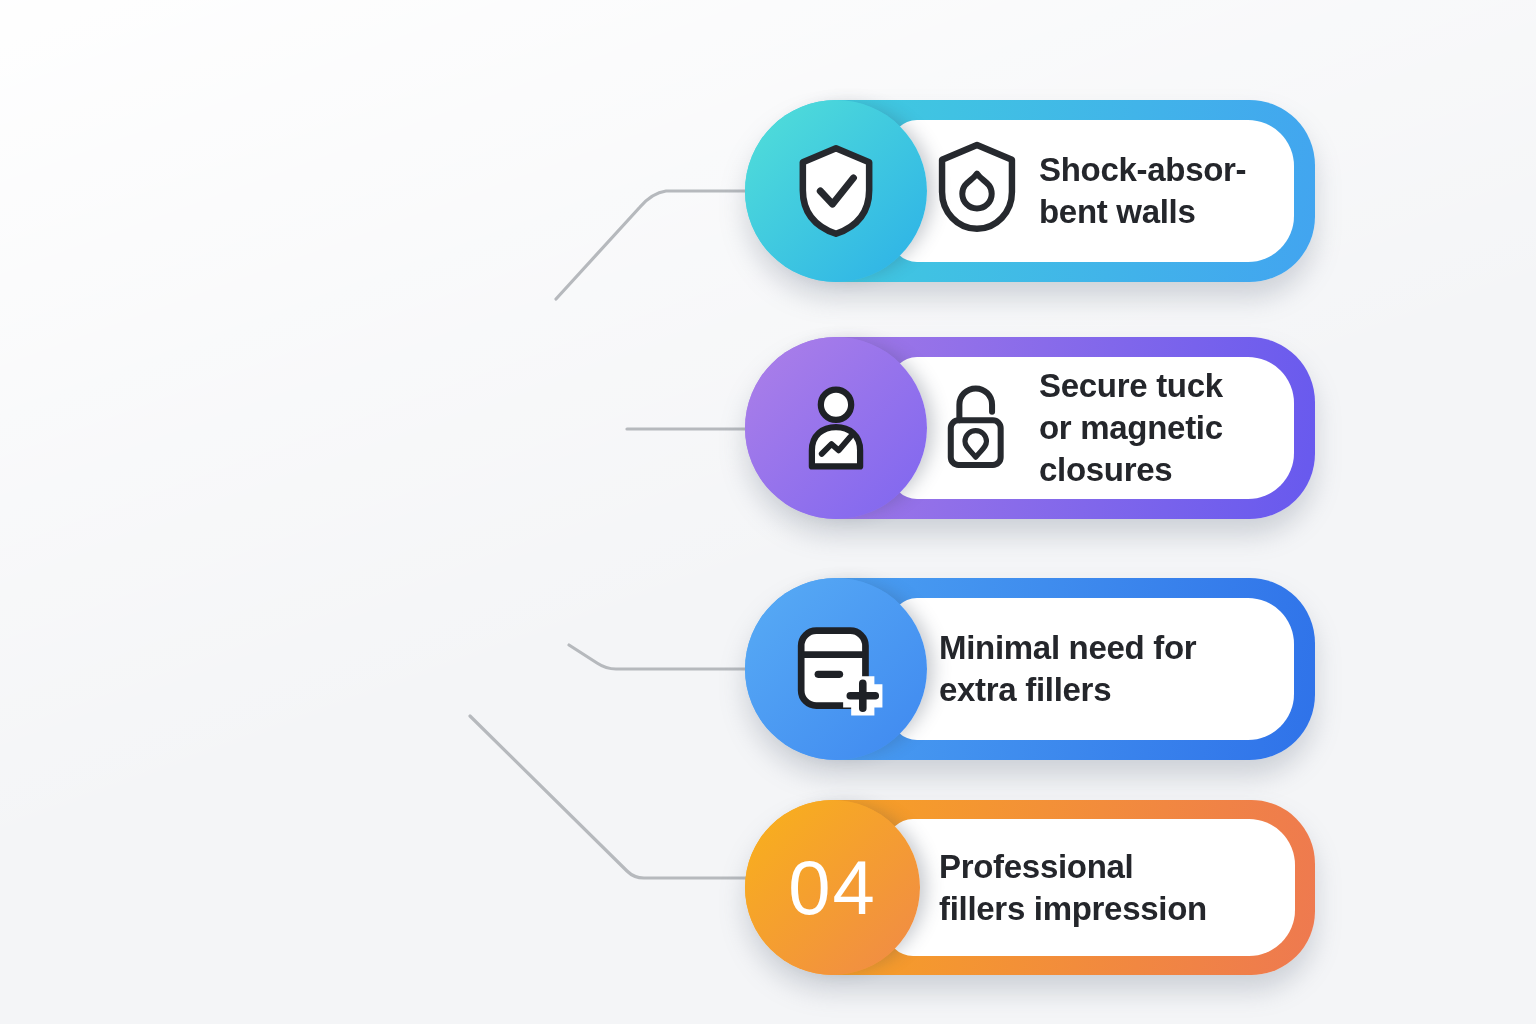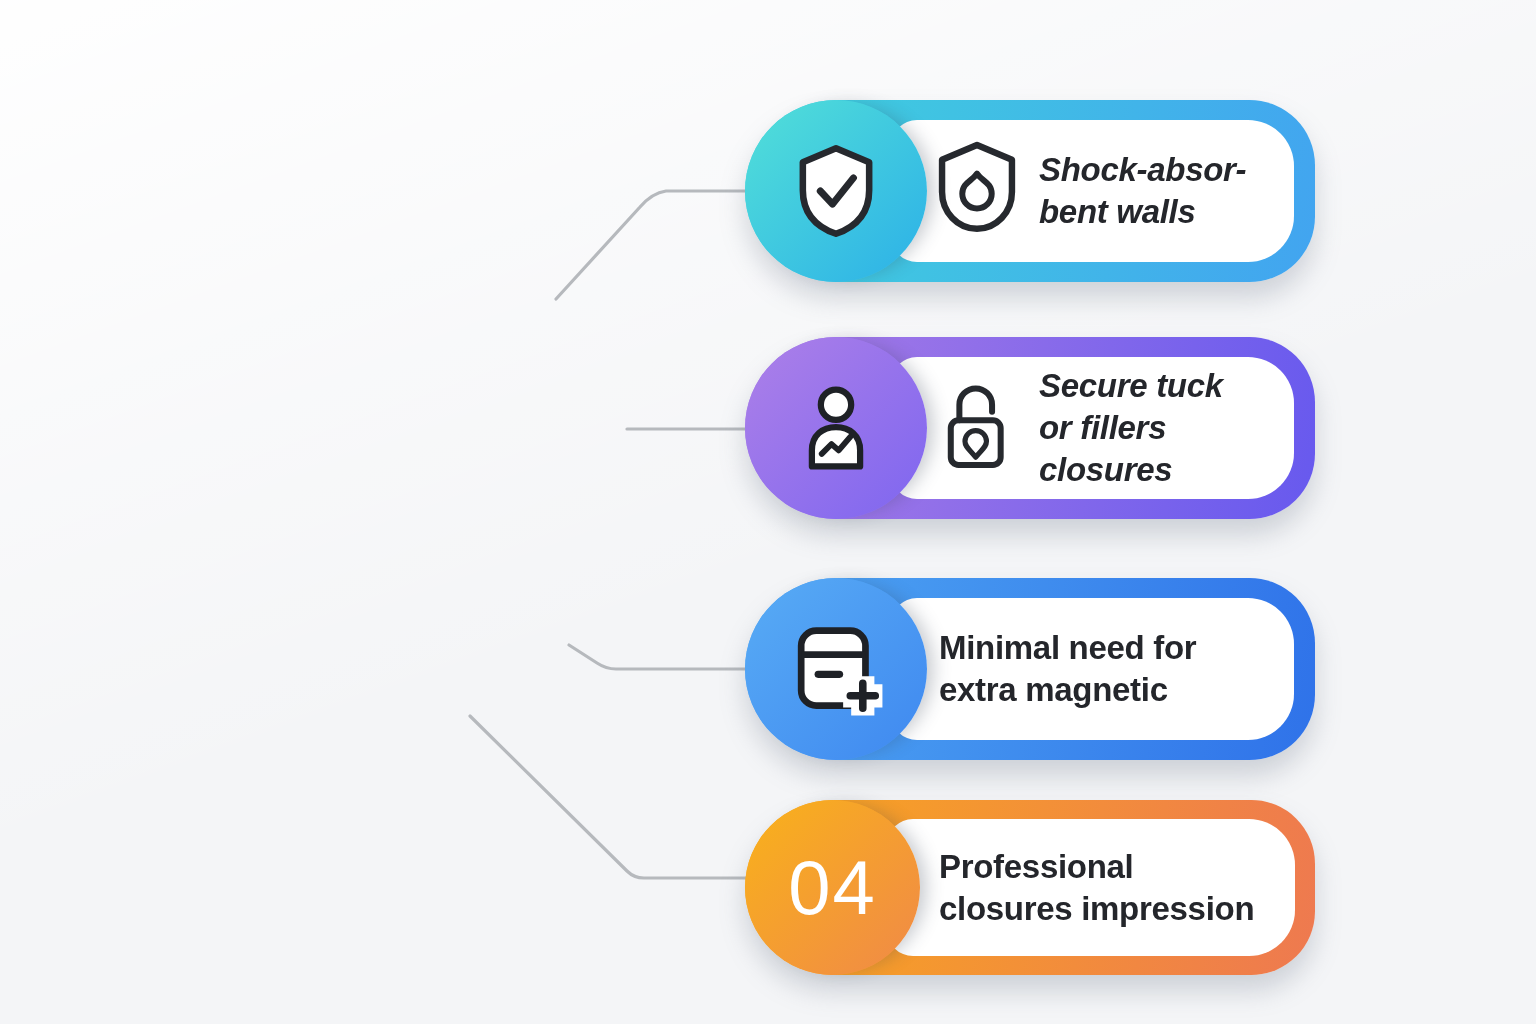--- a/index.html
+++ b/index.html
@@ -47,21 +47,21 @@
     background: linear-gradient(135deg, var(--bfrom), var(--bto));
     box-shadow: 12px 0 18px -6px rgba(50,60,80,.28);
     display:flex; align-items:center; justify-content:center;
   }
   .content-icon { position:absolute; left:186px; top:50%; transform:translateY(-50%); }
   .pill-label {
     position:absolute; margin:0; top:50%; transform:translateY(-50%);
     font-size:33px; line-height:42px; font-weight:700;
     color: var(--ink, #24262b); white-space:pre-line; letter-spacing:-0.3px;
   }
-  .pill--icontext .pill-label { left:294px;font-style:italic; }
+  .pill--icontext .pill-label { left:294px; }
   .pill--textonly .pill-label { left:194px; }
   .badge-number { font-size:76px; font-weight:400; color:#fff; letter-spacing:2px; }
 
   .pill--p1 { top:100px; }
   .pill--p2 { top:337px; }
   .pill--p3 { top:578px; }
   .pill--p4 { top:800px; height:175px; border-radius:88px 64px 64px 88px; }
   .pill--p4 .bubble { width:175px; height:175px; }
   .pill--p4 .pill-white { top:19px; bottom:19px; left:142px; right:20px; }
 </style>
@@ -102,41 +102,41 @@
         <path d="M23 99 V81 C23 64 35 55 50 55 C65 55 77 64 77 81 V99 Z" fill="#ffffff" stroke="#1e2126" stroke-width="7" stroke-linejoin="round"></path>
         <path d="M34 85 L45 74 L53 81 L66 66" fill="none" stroke="#1e2126" stroke-width="6.5" stroke-linecap="round" stroke-linejoin="round"></path>
       </svg>
     </div>
     <svg class="content-icon" width="86" height="97" viewBox="0 0 100 112">
       <rect x="23" y="47" width="58" height="52" rx="9" fill="none" stroke="#26292e" stroke-width="7"></rect>
       <path d="M33 47 V29 A19 19 0 0 1 71 29 V37" fill="none" stroke="#26292e" stroke-width="7" stroke-linecap="round"></path>
       <path d="M52 59 A12.5 12.5 0 0 1 64.5 71.5 C64.5 78 59 81 52 90 C45 81 39.5 78 39.5 71.5 A12.5 12.5 0 0 1 52 59 Z" fill="none" stroke="#26292e" stroke-width="6" stroke-linejoin="round"></path>
     </svg>
     <p class="pill-label">Secure tuck
-or fillers
+or magnetic
 closures</p>
   </section>
 
   <section class="pill pill--p3 pill--textonly" style="--from: #4fa7f3; --to: #2f72e9; --bfrom: #58acf5; --bto: #3f88f0;">
     <div class="pill-white"></div>
     <div class="bubble">
       <svg width="100" height="100" viewBox="0 0 112 112">
         <rect x="17" y="13" width="72" height="84" rx="17" fill="#ffffff" stroke="#1e2126" stroke-width="7.5"></rect>
         <path d="M17 40 H89" fill="none" stroke="#1e2126" stroke-width="7.5"></path>
         <path d="M36 62 H60" fill="none" stroke="#1e2126" stroke-width="8" stroke-linecap="round"></path>
         <path d="M86 64 V108 M64 86 H108" fill="none" stroke="#ffffff" stroke-width="26"></path>
         <path d="M86 72 V100 M72 86 H100" fill="none" stroke="#1e2126" stroke-width="8.5" stroke-linecap="round"></path>
       </svg>
     </div>
     <p class="pill-label">Minimal need for
-extra magnetic</p>
+extra fillers</p>
   </section>
 
   <section class="pill pill--p4 pill--textonly" style="--from: #f8a81e; --to: #ee7950; --bfrom: #f9b21a; --bto: #f08948;">
     <div class="pill-white"></div>
     <div class="bubble">
       <span class="badge-number">04</span>
     </div>
     <p class="pill-label">Professional
-closures impression</p>
+fillers impression</p>
   </section>
 
 </div>
 
 </body></html>

